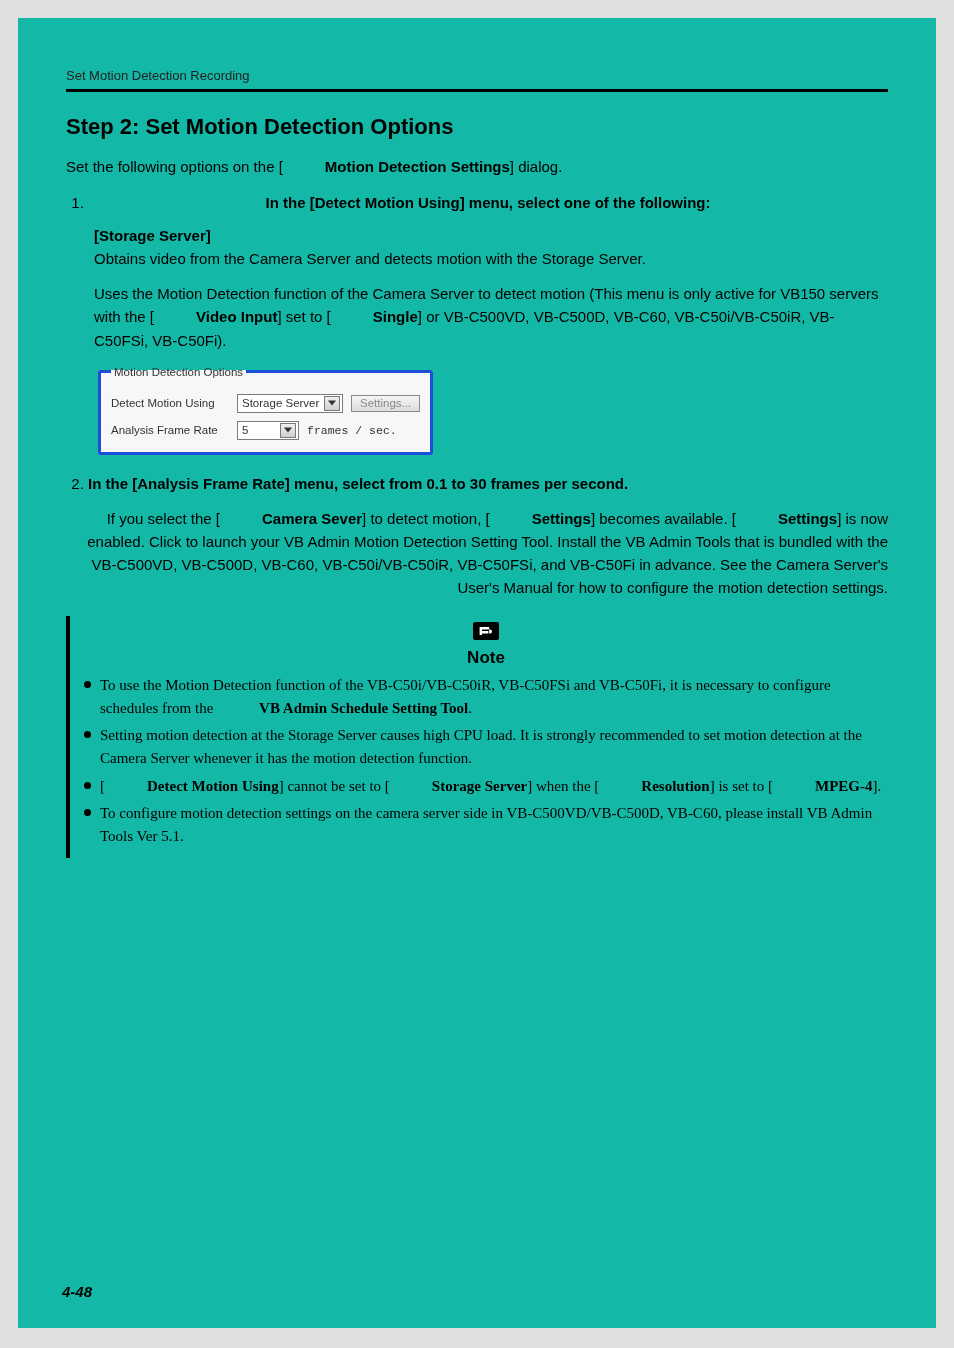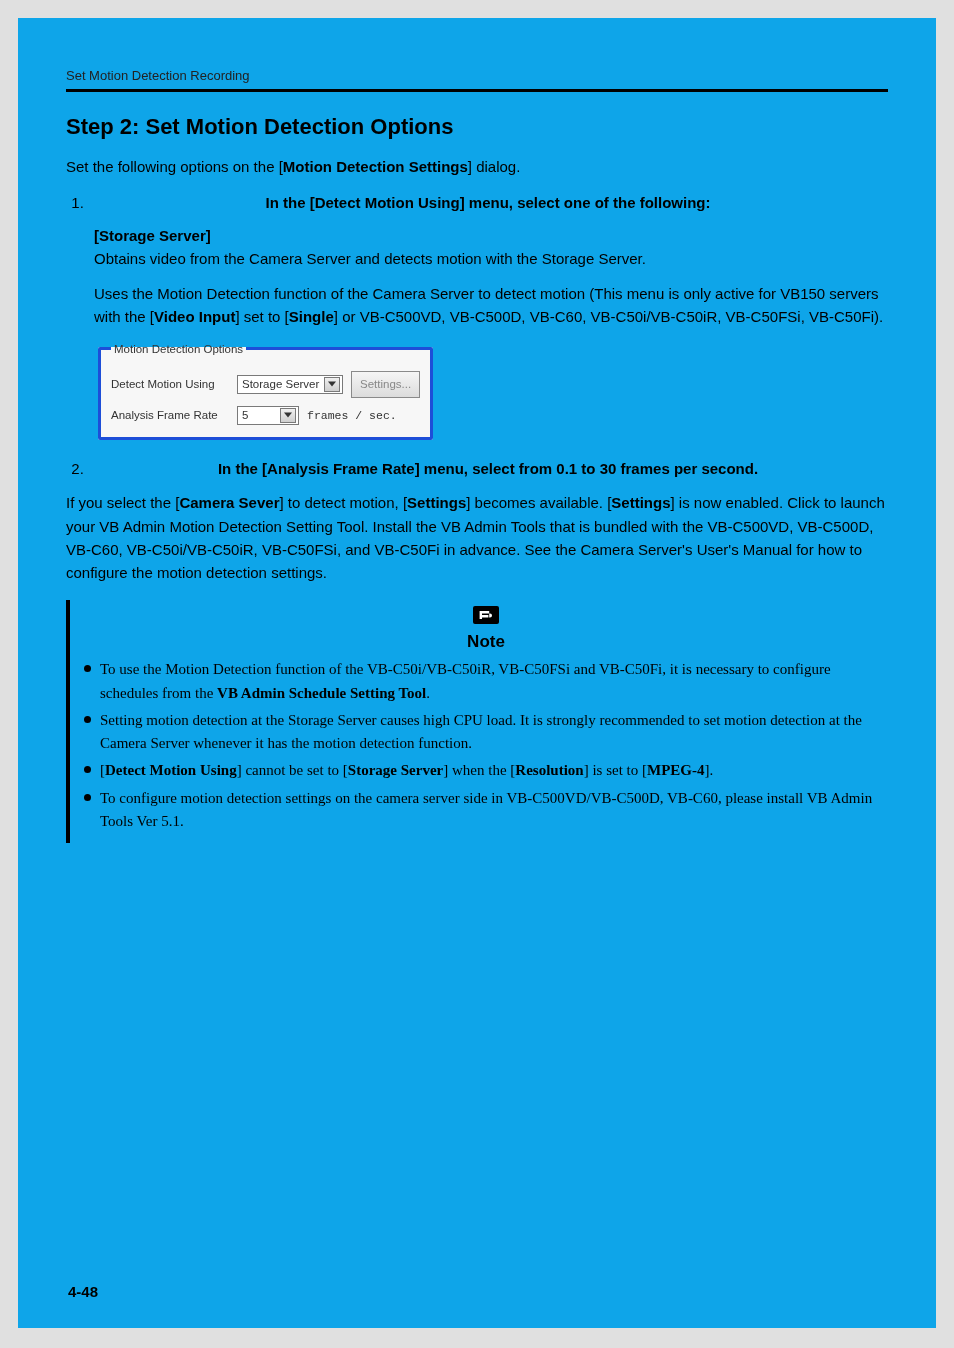--- a/index.html
+++ b/index.html
@@ -6,21 +6,21 @@
   html, body { margin: 0; padding: 0; }
   body {
     background: #e0e0e0;
     font-family: Arial, Helvetica, sans-serif;
     font-size: 15px;
     color: #000;
     width: 954px;
     height: 1348px;
   }
   .page {
-    background: #0ea5e9;
+    background: #14b8a6;
     margin: 18px 18px 0 18px;
     padding: 50px 48px 40px 48px;
     min-height: 1310px;
     position: relative;
   }
   .running-head {
     font-size: 13px;
     color: #222;
     margin-bottom: 6px;
   }
@@ -47,21 +47,21 @@
     margin-bottom: 8px;
     line-height: 1.45;
   }
   ol.mainlist > li span.li-text { font-weight: bold; }
   .sub-block {
     margin-left: 28px;
     margin-bottom: 12px;
     line-height: 1.55;
   }
   .sub-head { font-weight: bold; display: block; }
-  .bold { font-weight: bold; }
+  .bold { font-weight: bold; margin-left: 42px; }
   .screenshot-panel {
     margin: 14px 0 18px 30px;
     width: 330px;
   }
   fieldset.mdo {
     border: 3px solid #1d4ed8;
     border-radius: 2px;
     padding: 8px 10px 12px 10px;
     font-family: "Tahoma", Arial, sans-serif;
     font-size: 11.5px;
@@ -100,31 +100,32 @@
     margin-left: 4px;
   }
   .dd-btn svg { width: 8px; height: 6px; }
   .win-btn {
     font-family: "Tahoma", Arial, sans-serif;
     font-size: 11.5px;
     background: linear-gradient(#f5f5f5,#dcdcdc);
     border: 1px solid #8a8a8a;
     color: #888;
     padding: 1px 8px;
-    height: 27px;
+    height: 17px;
   }
   .unit { font-size: 11.5px; color: #333; font-family: Liberation Mono, monospace; }
 
   ol.mainlist2 { margin: 0 0 12px 0; padding-left: 22px; }
-  ol.mainlist2 > li { line-height: 1.45; text-align: center; }
+  ol.mainlist2 > li { line-height: 1.45; }
   ol.mainlist2 > li span.li-text { font-weight: bold; }
 
   p.para {
     margin: 0 0 16px 0;
     line-height: 1.55;
+    text-align: right;
   }
 
   .note-box {
     border-left: 4px solid #000;
     padding: 6px 0 6px 14px;
     margin-top: 8px;
   }
   .note-head {
     display: flex;
     align-items: center;
@@ -157,21 +158,22 @@
     position: absolute;
     left: 0; top: 7px;
     width: 7px; height: 7px;
     background: #000;
     border-radius: 50%;
   }
 
   .page-num {
     position: absolute;
     bottom: 28px;
-    left: 50px;
+    left: 44px;
+    font-style: italic;
     font-weight: bold;
     font-size: 15px;
   }
 </style>
 </head>
 <body>
 
 <div class="page">
 
   <div class="running-head">Set Motion Detection Recording</div>

